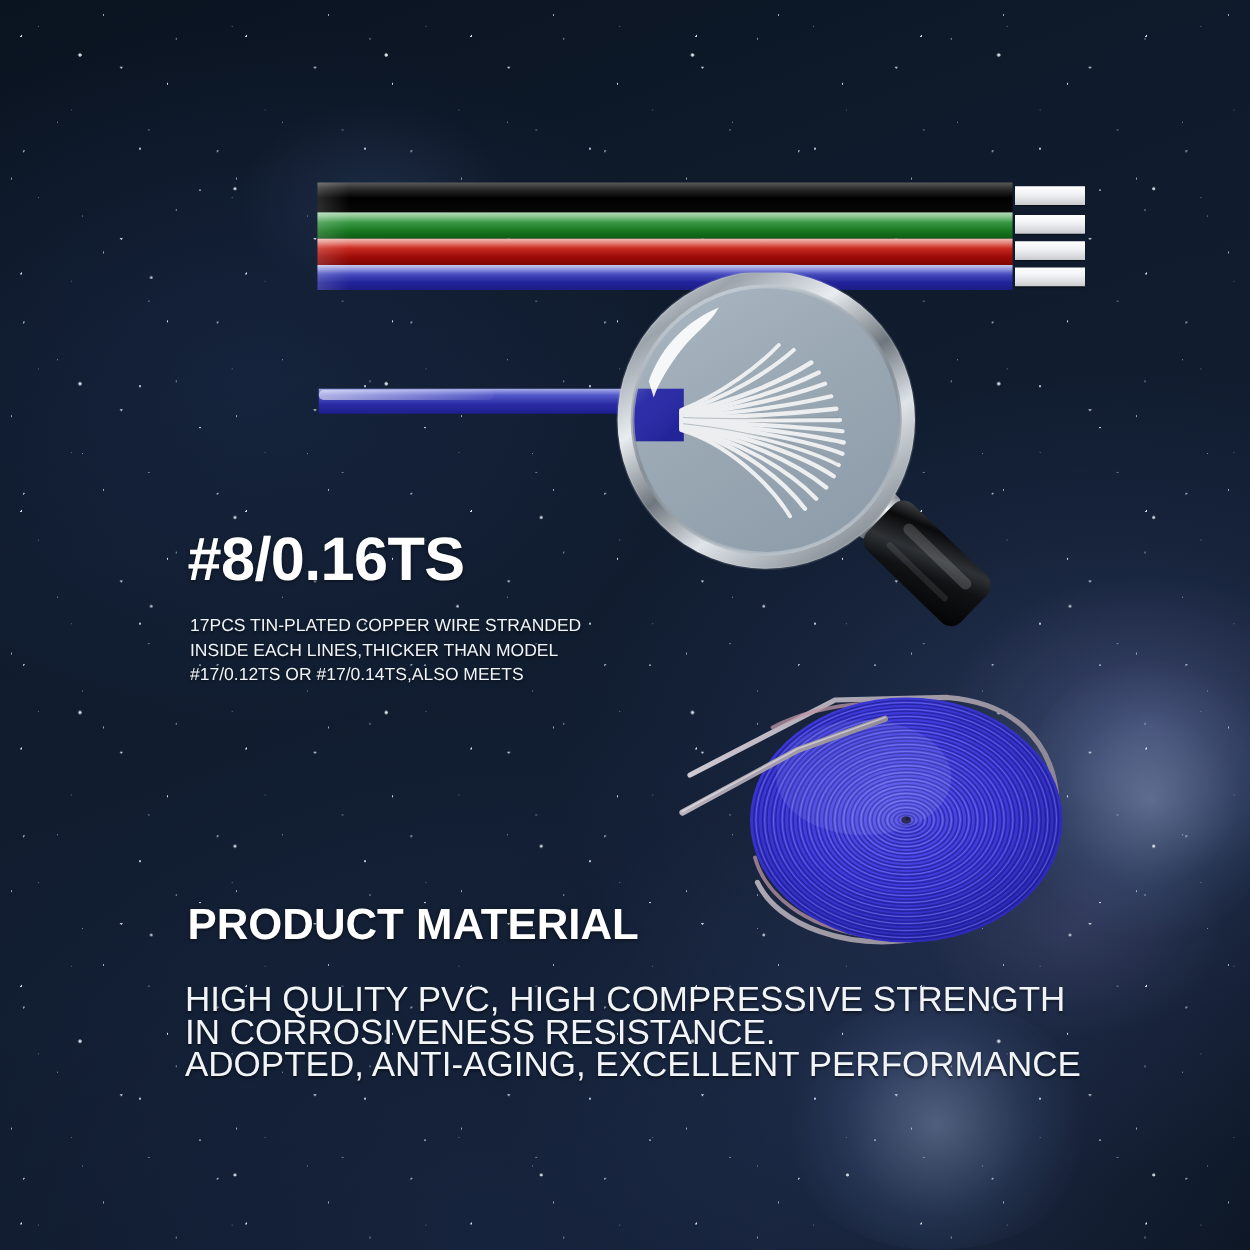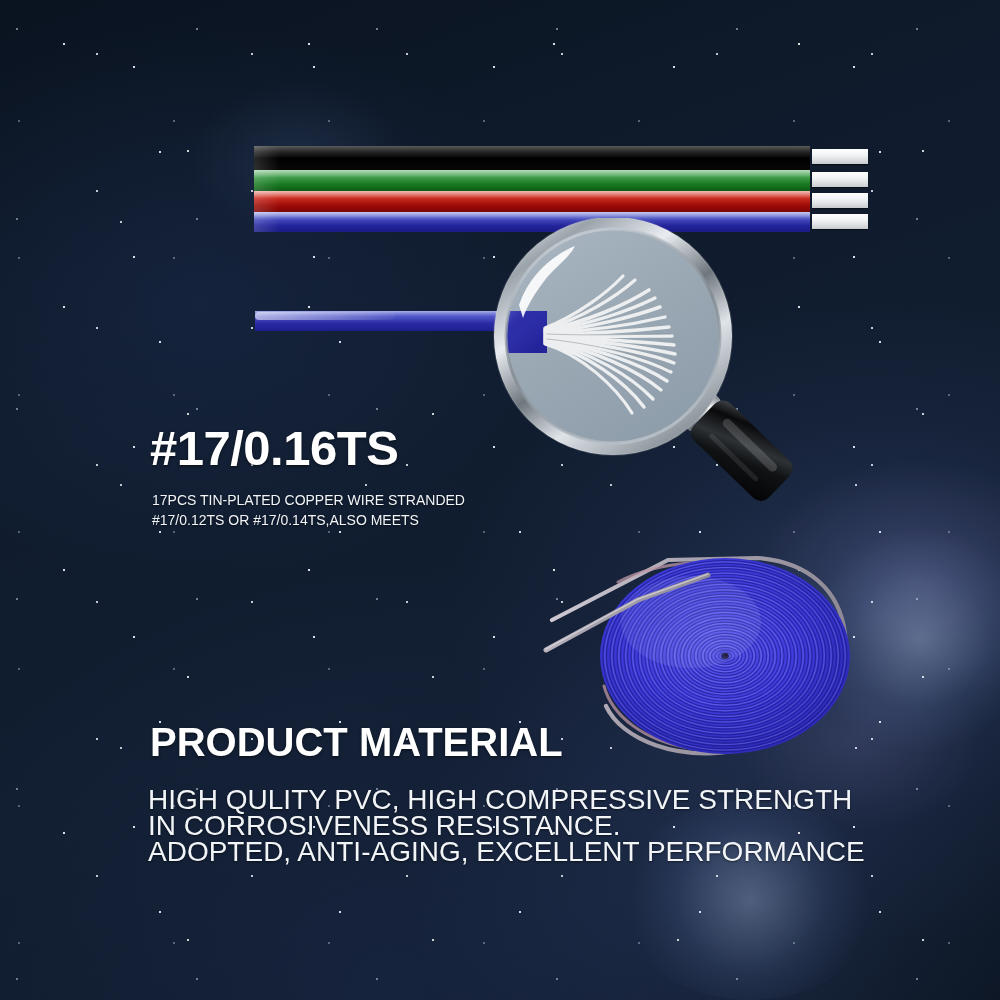--- a/index.html
+++ b/index.html
@@ -195,21 +195,21 @@
   }
   #model-heading {
     left: 150px;
     top: 424px;
     font-size: 49px;
     line-height: 1.0;
   }
   #material-heading {
     left: 150px;
     top: 722px;
-    font-size: 40px;
+    font-size: 35px;
     line-height: 1.0;
     letter-spacing: 0px;
   }
   .body-copy {
     position: absolute;
     color: #f2f5f8;
     font-weight: 400;
     text-shadow: 0 1px 2px rgba(0,0,0,0.5);
   }
   #model-copy {
@@ -429,24 +429,25 @@
         <ellipse cx="1" cy="-1" rx="2" ry="1.4" fill="#0c0a22"></ellipse>
 
         <ellipse cx="-34" cy="-34" rx="70" ry="46" fill="rgba(190,195,255,0.12)"></ellipse>
       </g>
 
       <path d="M6 112 L98 62 L168 37" fill="none" stroke="url(#looseEnd)" stroke-width="5" stroke-linecap="round"></path>
       <path d="M6 111 L98 61 L168 36" fill="none" stroke="rgba(255,255,255,0.45)" stroke-width="1.4" stroke-linecap="round"></path>
     </svg>
   </div>
 
-  <div class="heading" id="model-heading">#17/0.16TS</div>
+  <div class="heading" id="model-heading">#8/0.16TS</div>
 
   <div class="body-copy" id="model-copy">
     <div>17PCS TIN-PLATED COPPER WIRE STRANDED</div>
+    <div>INSIDE EACH LINES,THICKER THAN MODEL</div>
     <div>#17/0.12TS OR #17/0.14TS,ALSO MEETS</div>
   </div>
 
   <div class="heading" id="material-heading">PRODUCT MATERIAL</div>
 
   <div class="body-copy" id="material-copy">
     <div>HIGH QULITY PVC, HIGH COMPRESSIVE STRENGTH</div>
     <div>IN CORROSIVENESS RESISTANCE.</div>
     <div>ADOPTED, ANTI-AGING, EXCELLENT PERFORMANCE</div>
   </div>

